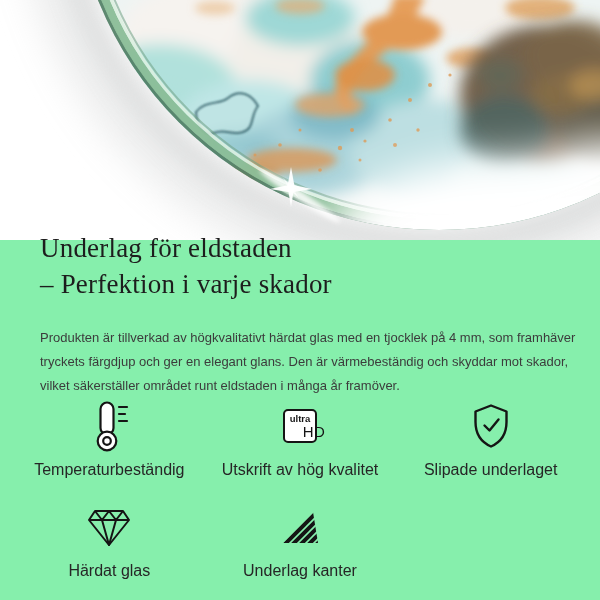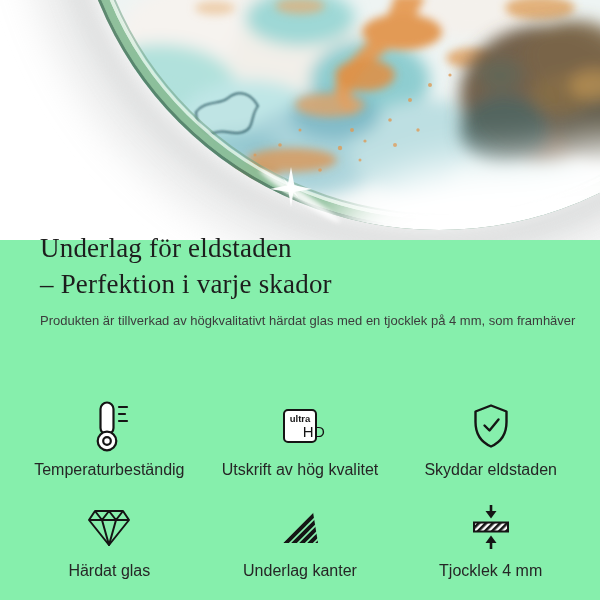--- a/index.html
+++ b/index.html
@@ -25,21 +25,21 @@
     font-weight: 400;
     font-size: 27px;
     line-height: 36px;
     color: #1d1d1d;
     letter-spacing: 0.2px;
     white-space: nowrap;
   }
   .heading span { display: block; }
   .description {
     position: absolute;
-    left: 40px; top: 309px;
+    left: 40px; top: 326px;
     width: 545px;
     font-size: 13px;
     line-height: 24px;
     color: #3c3c3c;
   }
   .description p { white-space: nowrap; }
   .features {
     position: absolute;
     top: 398px; left: 14px;
     width: 572px;
@@ -213,20 +213,22 @@
     </svg>
   </div>
 
   <h1 class="heading">
     <span>Underlag för eldstaden</span>
     <span>– Perfektion i varje skador</span>
   </h1>
 
   <div class="description">
     <p>Produkten är tillverkad av högkvalitativt härdat glas med en tjocklek på 4 mm, som framhäver</p>
+    <p>tryckets färgdjup och ger en elegant glans. Den är värmebeständig och skyddar mot skador,</p>
+    <p>vilket säkerställer området runt eldstaden i många år framöver.</p>
   </div>
 
   <div class="features">
 
     <div class="feature">
       <div class="icon-wrap">
         <svg width="40" height="52" viewBox="0 0 40 52">
           <g stroke="#151515" stroke-width="2.2" fill="none" stroke-linecap="round">
             <line x1="30" y1="7" x2="38" y2="7"></line>
             <line x1="30" y1="14" x2="36" y2="14"></line>
@@ -250,21 +252,21 @@
       <div class="feature-label">Utskrift av hög kvalitet</div>
     </div>
 
     <div class="feature">
       <div class="icon-wrap">
         <svg width="40" height="46" viewBox="0 0 40 46">
           <path d="M20,2.5 L35.5,8.5 L35.5,19 C35.5,32 29,39.5 20,43.5 C11,39.5 4.5,32 4.5,19 L4.5,8.5 Z" fill="none" stroke="#151515" stroke-width="2.4" stroke-linejoin="round"></path>
           <path d="M13.5,22.5 L18.5,27.5 L27.5,16.5" fill="none" stroke="#151515" stroke-width="2.4" stroke-linecap="round" stroke-linejoin="round"></path>
         </svg>
       </div>
-      <div class="feature-label">Skyddar eldstaden</div>
+      <div class="feature-label">Slipade underlaget</div>
     </div>
 
     <div class="feature">
       <div class="icon-wrap">
         <svg width="44" height="40" viewBox="0 0 44 40">
           <g fill="none" stroke="#151515" stroke-width="2" stroke-linejoin="round">
             <path d="M8,4 L36,4 L42,13 L22,38 L2,13 Z"></path>
             <path d="M2,13 L42,13"></path>
             <path d="M8,4 L15,13 L22,4 L29,13 L36,4"></path>
             <path d="M15,13 L22,38 L29,13"></path>
@@ -287,33 +289,15 @@
             <line x1="48" y1="0" x2="0" y2="48"></line>
             <line x1="56" y1="0" x2="0" y2="56"></line>
             <line x1="64" y1="0" x2="0" y2="64"></line>
             <line x1="72" y1="0" x2="0" y2="72"></line>
           </g>
         </svg>
       </div>
       <div class="feature-label">Underlag kanter</div>
     </div>
 
-    <div class="feature">
-      <div class="icon-wrap">
-        <svg width="44" height="48" viewBox="0 0 44 48">
-          <defs>
-            <pattern id="hatchp" width="5" height="5" patternUnits="userSpaceOnUse" patternTransform="rotate(45)">
-              <rect width="5" height="5" fill="#ffffff"></rect>
-              <rect width="2.6" height="5" fill="#151515"></rect>
-            </pattern>
-          </defs>
-          <line x1="22" y1="2" x2="22" y2="9" stroke="#151515" stroke-width="2.6"></line>
-          <polygon points="16.5,8 27.5,8 22,15.5" fill="#151515"></polygon>
-          <rect x="5" y="19.5" width="34" height="9" fill="url(#hatchp)" stroke="#151515" stroke-width="2"></rect>
-          <line x1="22" y1="46" x2="22" y2="39" stroke="#151515" stroke-width="2.6"></line>
-          <polygon points="16.5,40 27.5,40 22,32.5" fill="#151515"></polygon>
-        </svg>
-      </div>
-      <div class="feature-label">Tjocklek 4 mm</div>
-    </div>
 
   </div>
 </div>
 
 </body></html>

